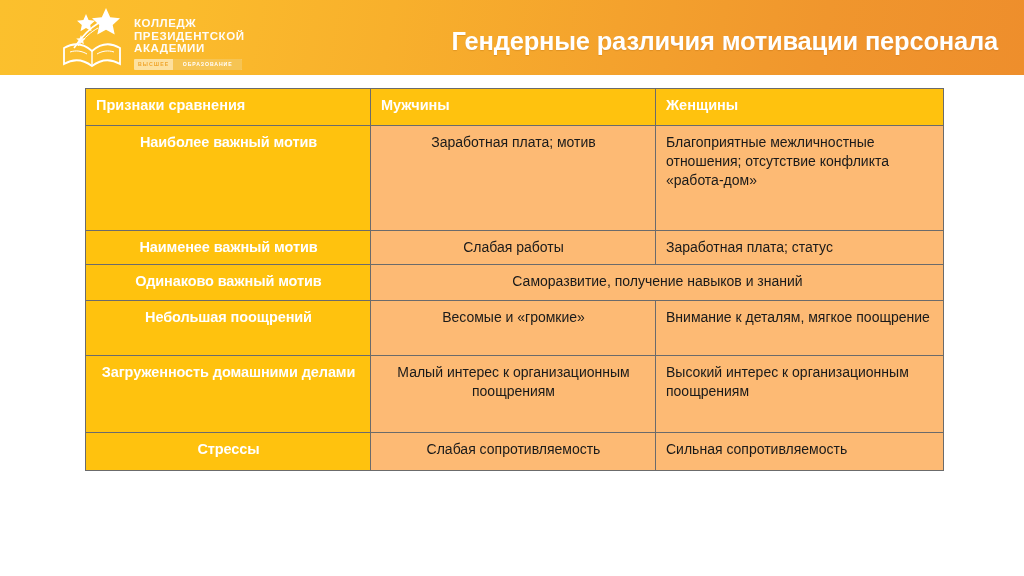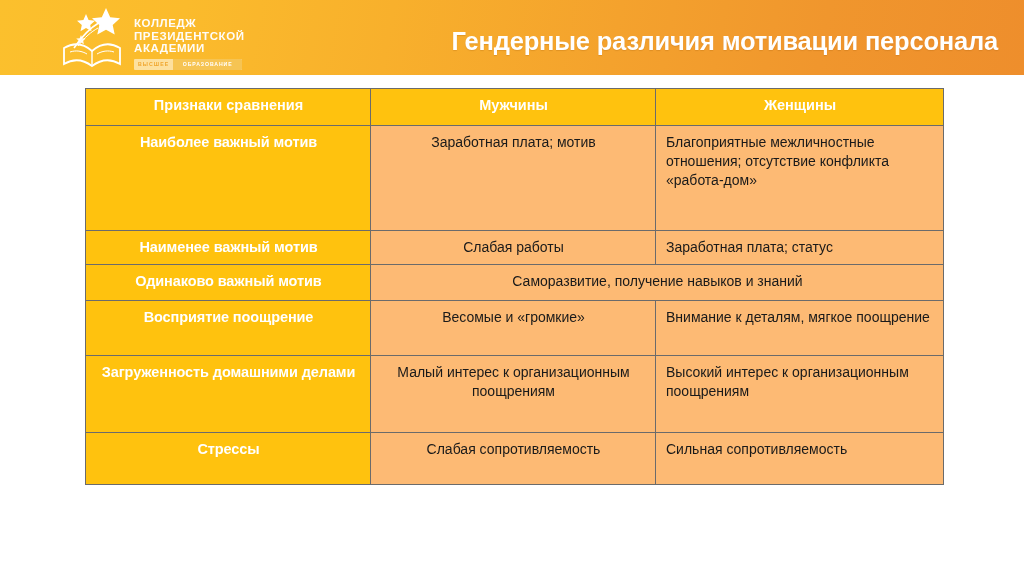--- a/index.html
+++ b/index.html
@@ -136,41 +136,40 @@
     text-align: center;
     line-height: 19px;
     letter-spacing: -0.1px;
     margin-left: 16px;
   }
   .cell-head {
     background: #ffc20e;
     color: #ffffff;
     font-weight: bold;
     font-size: 14.5px;
-    text-align: center;
     line-height: 18px;
   }
   .cell-value {
     background: #fdba74;
     color: #1a1a1a;
     font-size: 14px;
     line-height: 19px;
   }
   .cell-value.center { text-align: center; }
   .cell-value.left   { text-align: left; }
 
   
   tr.row-head     td { height: 37px; padding-top: 9px; }
   tr.row-1        td { height: 105px; }
   tr.row-2        td { height: 32px; padding-top: 6px; }
   tr.row-3        td { height: 36px; padding-top: 7px; }
   tr.row-4        td { height: 55px; padding-top: 8px; }
   tr.row-5        td { height: 90px; padding-top: 8px; }
   tr.row-6        td { height: 77px; padding-top: 8px; }
-  tr.row-7        td { height: 52px; padding-top: 8px; }
+  tr.row-7        td { height: 38px; padding-top: 8px; }
 
   tr.row-3 .cell-feature,
   tr.row-2 .cell-feature,
   tr.row-7 .cell-feature { padding-top: 6px; }
 </style>
 </head>
 <body>
 
 <div id="slide">
 
@@ -231,21 +230,21 @@
         <tr class="row-2">
           <td class="cell-feature">Наименее важный мотив</td>
           <td class="cell-value center">Слабая работы</td>
           <td class="cell-value left">Заработная плата; статус</td>
         </tr>
         <tr class="row-3">
           <td class="cell-feature">Одинаково важный мотив</td>
           <td class="cell-value center" colspan="2">Саморазвитие, получение навыков и знаний</td>
         </tr>
         <tr class="row-4">
-          <td class="cell-feature">Восприятие поощрение</td>
+          <td class="cell-feature">Небольшая поощрений</td>
           <td class="cell-value center">Весомые и «громкие»</td>
           <td class="cell-value left">Внимание к деталям, мягкое поощрение</td>
         </tr>
         <tr class="row-6">
           <td class="cell-feature">Загруженность домашними делами</td>
           <td class="cell-value center">Малый интерес к организационным поощрениям</td>
           <td class="cell-value left">Высокий интерес к организационным поощрениям</td>
         </tr>
         <tr class="row-7">
           <td class="cell-feature">Стрессы</td>

